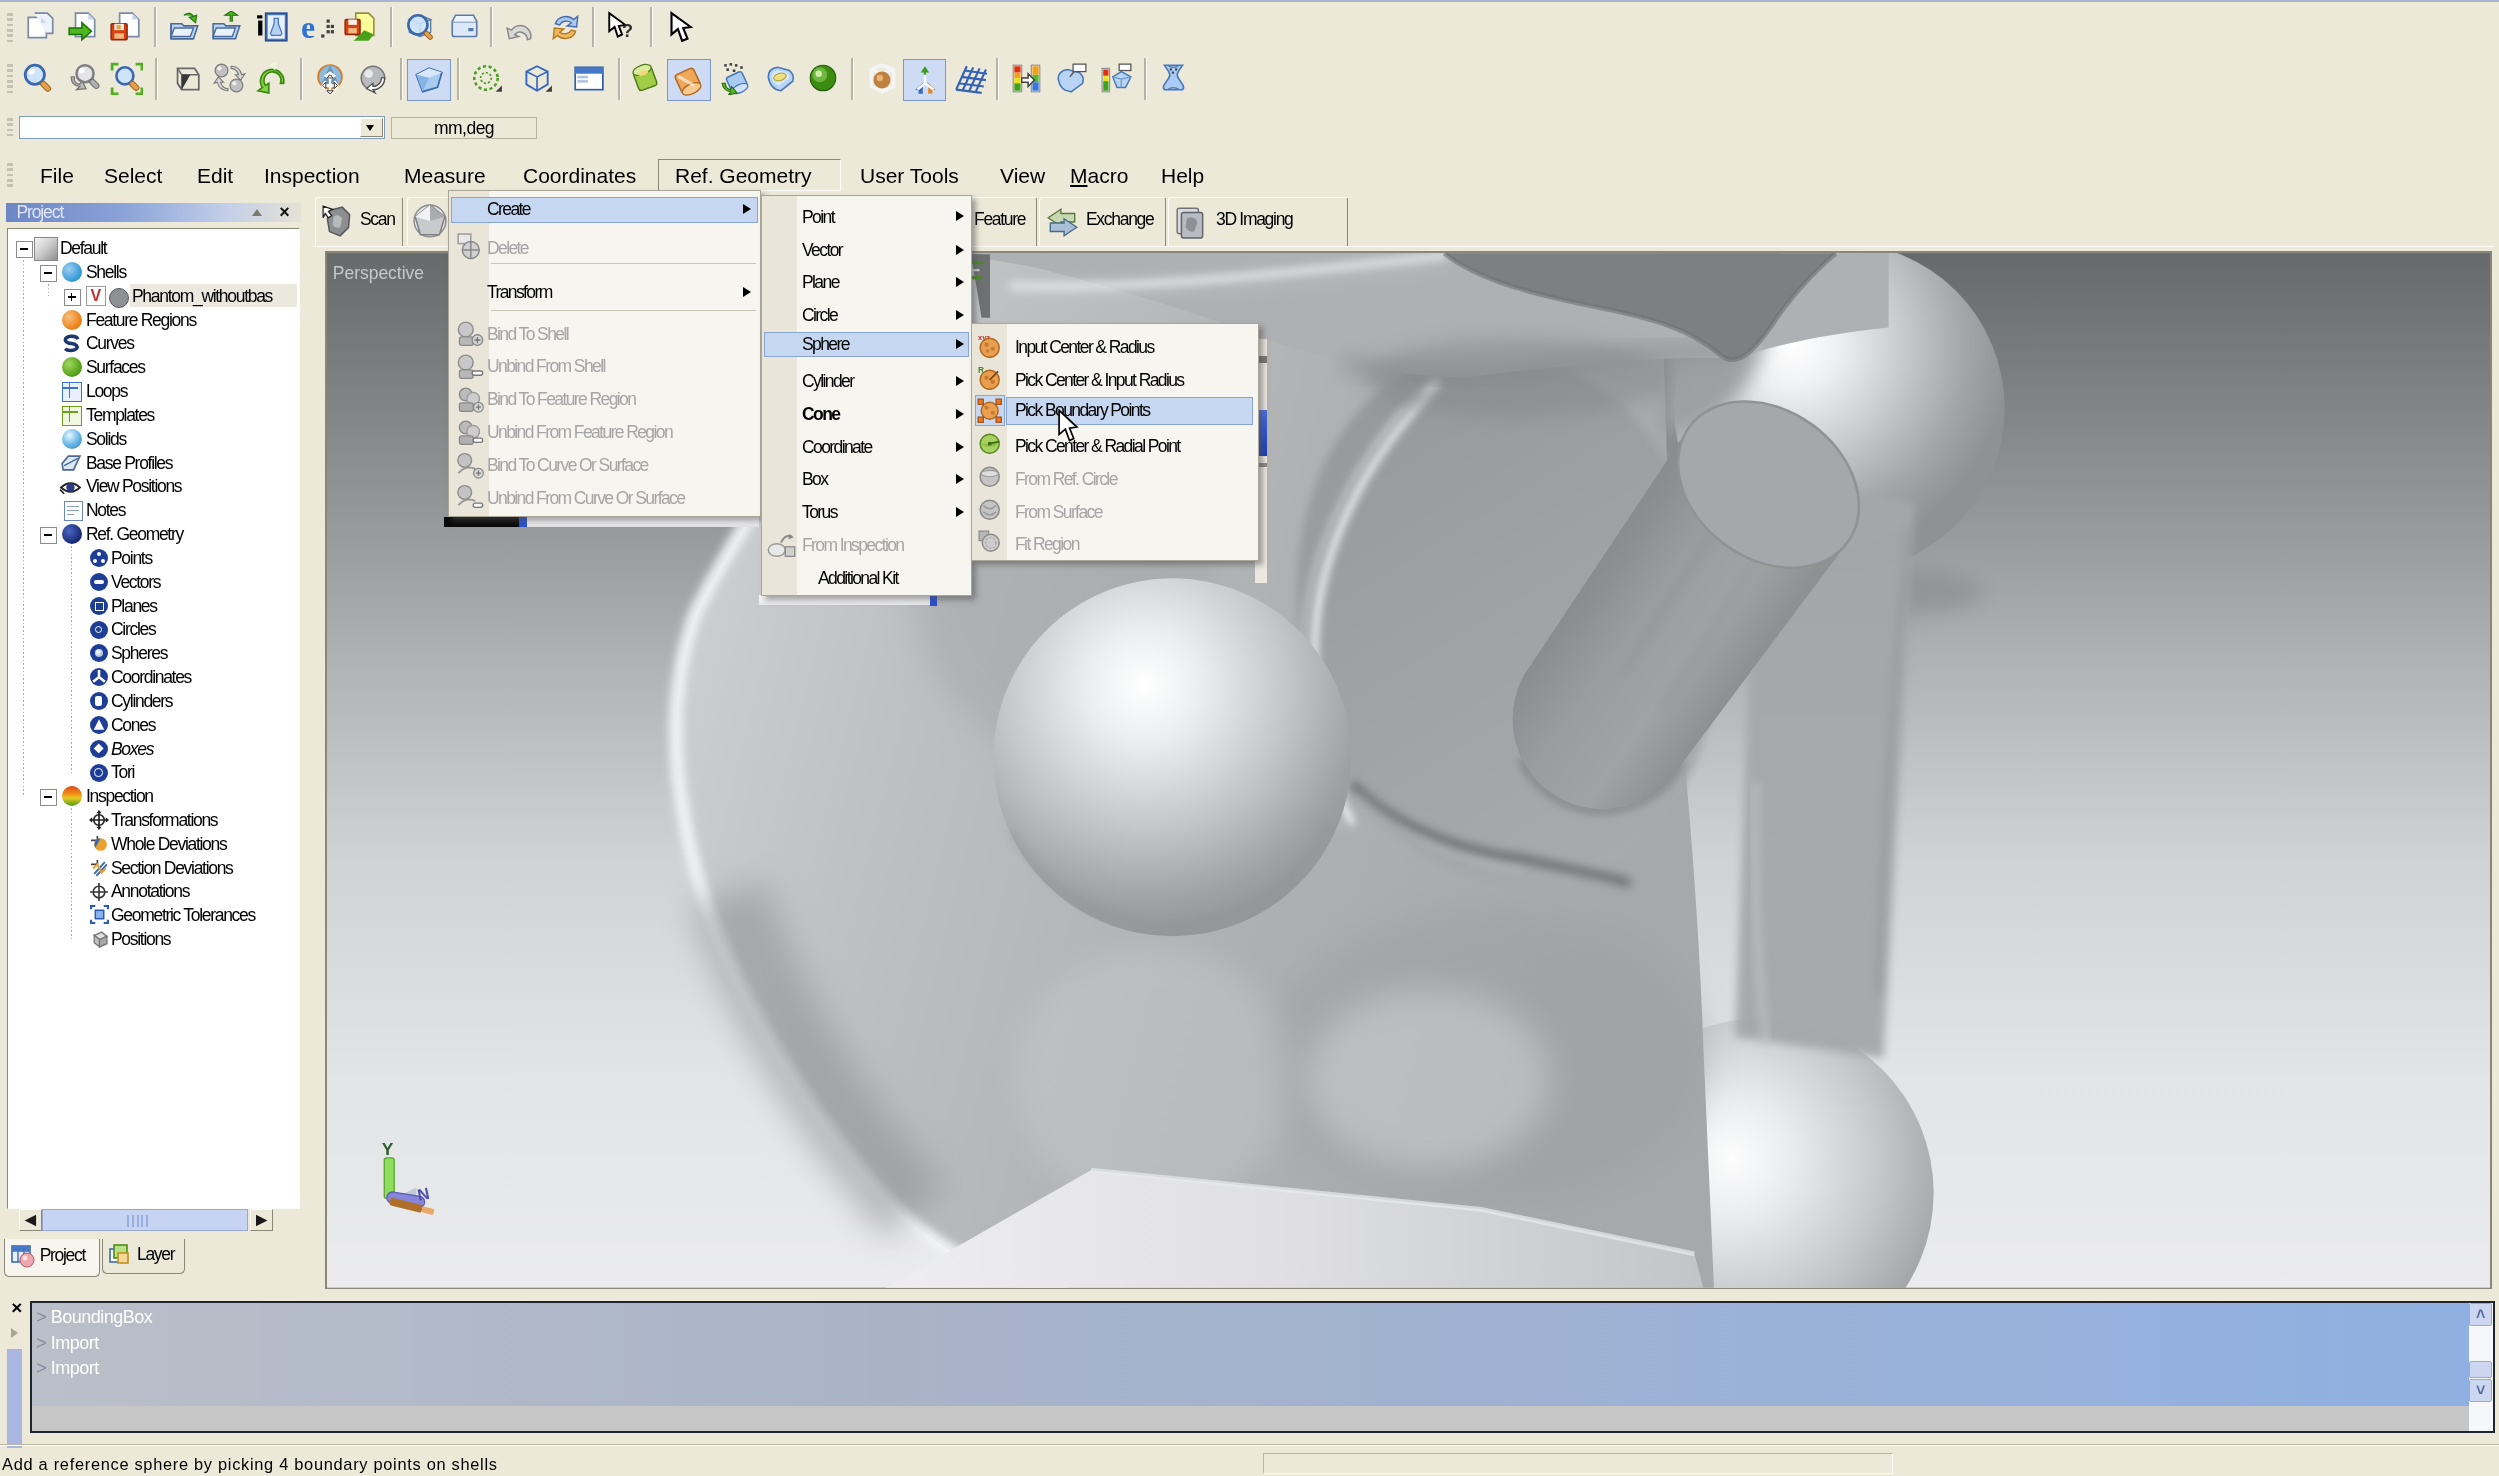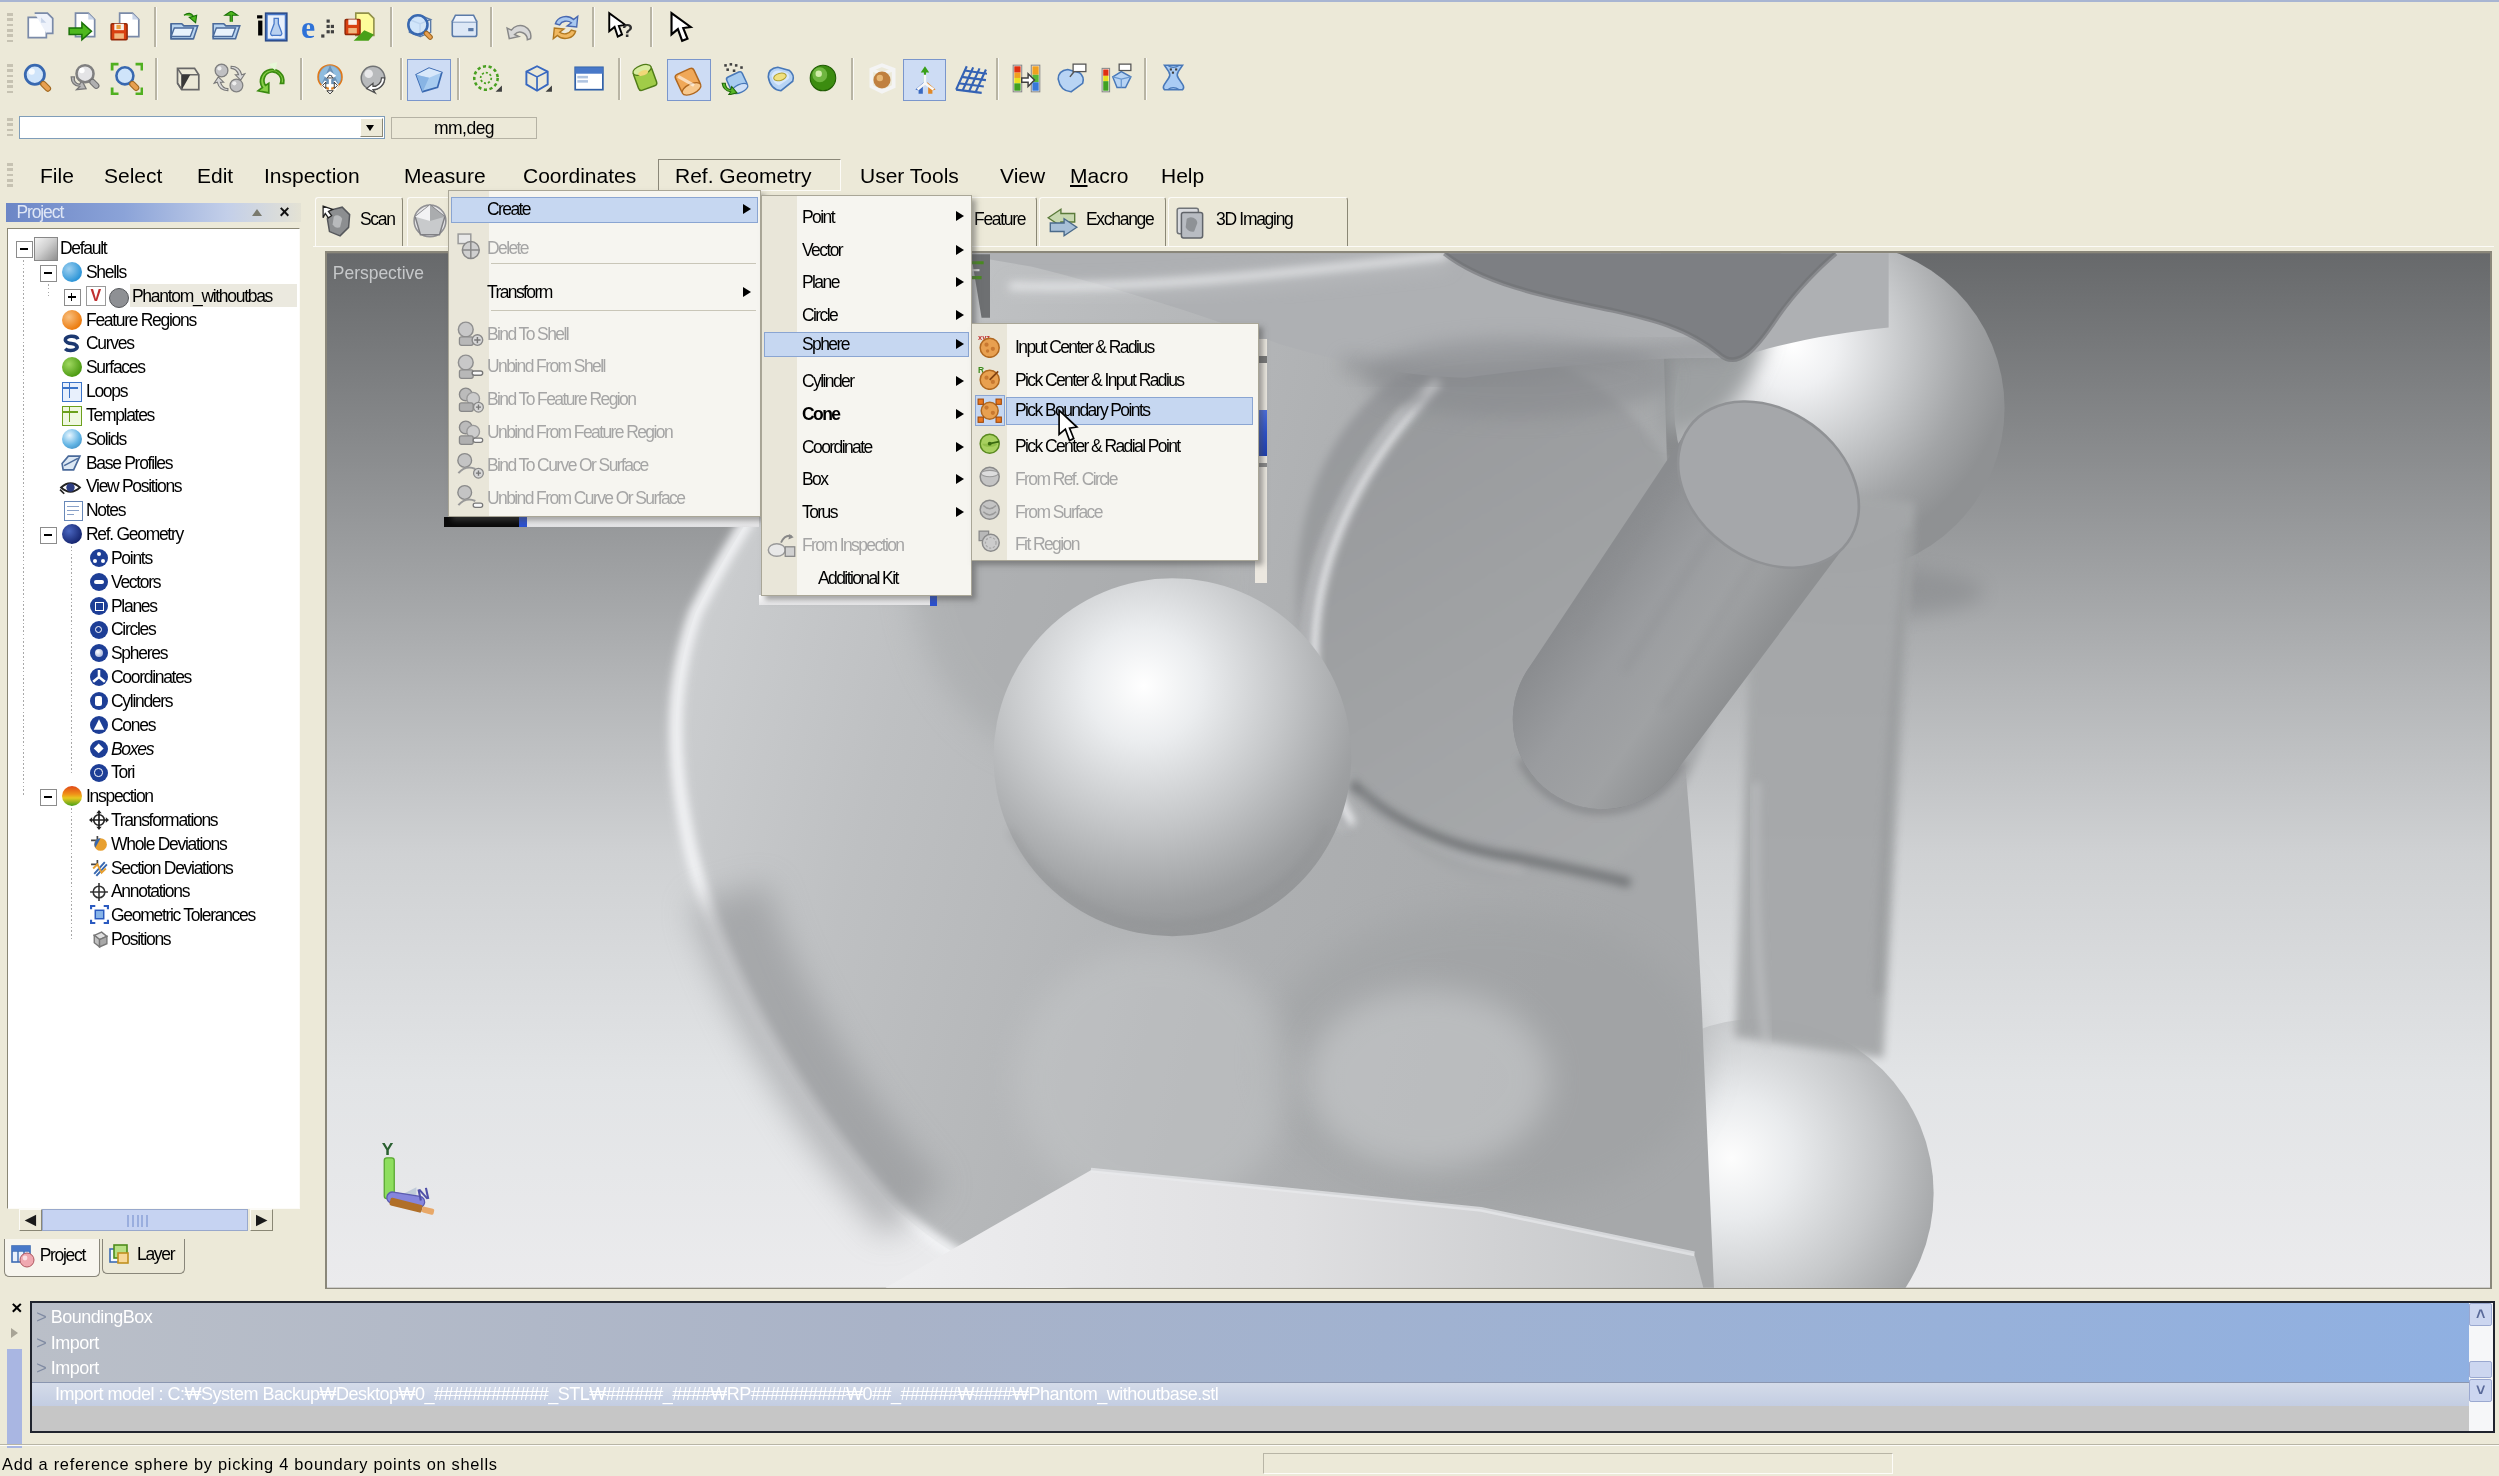--- a/index.html
+++ b/index.html
@@ -888,23 +888,20 @@
 </div>
 
 <div id="console">
 <div class="abs" style="left:7.4px;top:1298px;width:19px;height:19px;font-size:19px;line-height:19px;font-weight:bold;color:#000;text-align:center;">×</div>
 <div class="abs" style="left:10.6px;top:1328px;width:0;height:0;border-left:7.4px solid #a8a496;border-top:5.3px solid transparent;border-bottom:5.3px solid transparent;"></div>
 <div class="abs" style="left:6.9px;top:1349px;width:15px;height:103px;background:#a9b6e2;"></div>
 <div class="abs" style="left:30px;top:1301px;width:2465px;height:132px;border:2.1px solid #20242e;background:linear-gradient(90deg,#babfc8 0,#a9b3c8 35%,#8fb0e2 100%);box-sizing:border-box;font-size:18px;color:#fff;letter-spacing:-0.5px;">
  <div class="abs" style="left:4.2px;top:4.2px;"><span style="color:#7f8aa2">&gt;</span> BoundingBox</div>
  <div class="abs" style="left:4.2px;top:30px;"><span style="color:#7f8aa2">&gt;</span> Import</div>
  <div class="abs" style="left:4.2px;top:55px;"><span style="color:#7f8aa2">&gt;</span> Import</div>
- <div class="abs" style="left:0px;top:79px;right:24px;height:23px;background:linear-gradient(180deg,#d4dbe9 0,#c3cde2 100%);border-top:1.1px solid #8a96b0;border-bottom:1.1px solid #707c96;">
-   <div class="abs" style="left:23px;top:1.1px;white-space:nowrap;">Import model : C:₩System Backup₩Desktop₩0_############_STL₩######_####₩RP##########₩0##_######₩####₩Phantom_withoutbase.stl</div>
- </div>
  <div class="abs" style="left:0;right:24px;top:103px;height:25.4px;background:#c6c6c6;"></div>
  <div class="abs" style="right:0;top:0;width:24px;bottom:0;background:#f6f7f9;">
   <div class="abs" style="left:0;top:0;width:23px;height:23px;background:#ccd6f0;border:1.1px solid #9aa8d0;border-radius:2.1px;box-sizing:border-box;color:#5a6a9a;font-size:16px;text-align:center;line-height:21px;font-weight:bold;">˄</div>
   <div class="abs" style="left:0;top:58px;width:23px;height:17px;background:#ccd6f0;border:1.1px solid #9aa8d0;border-radius:2.1px;box-sizing:border-box;"></div>
   <div class="abs" style="left:0;top:76px;width:23px;height:23px;background:#ccd6f0;border:1.1px solid #9aa8d0;border-radius:2.1px;box-sizing:border-box;color:#5a6a9a;font-size:16px;text-align:center;line-height:21px;font-weight:bold;">˅</div>
  </div>
 </div>
 </div>
 
 <div id="statusbar">

